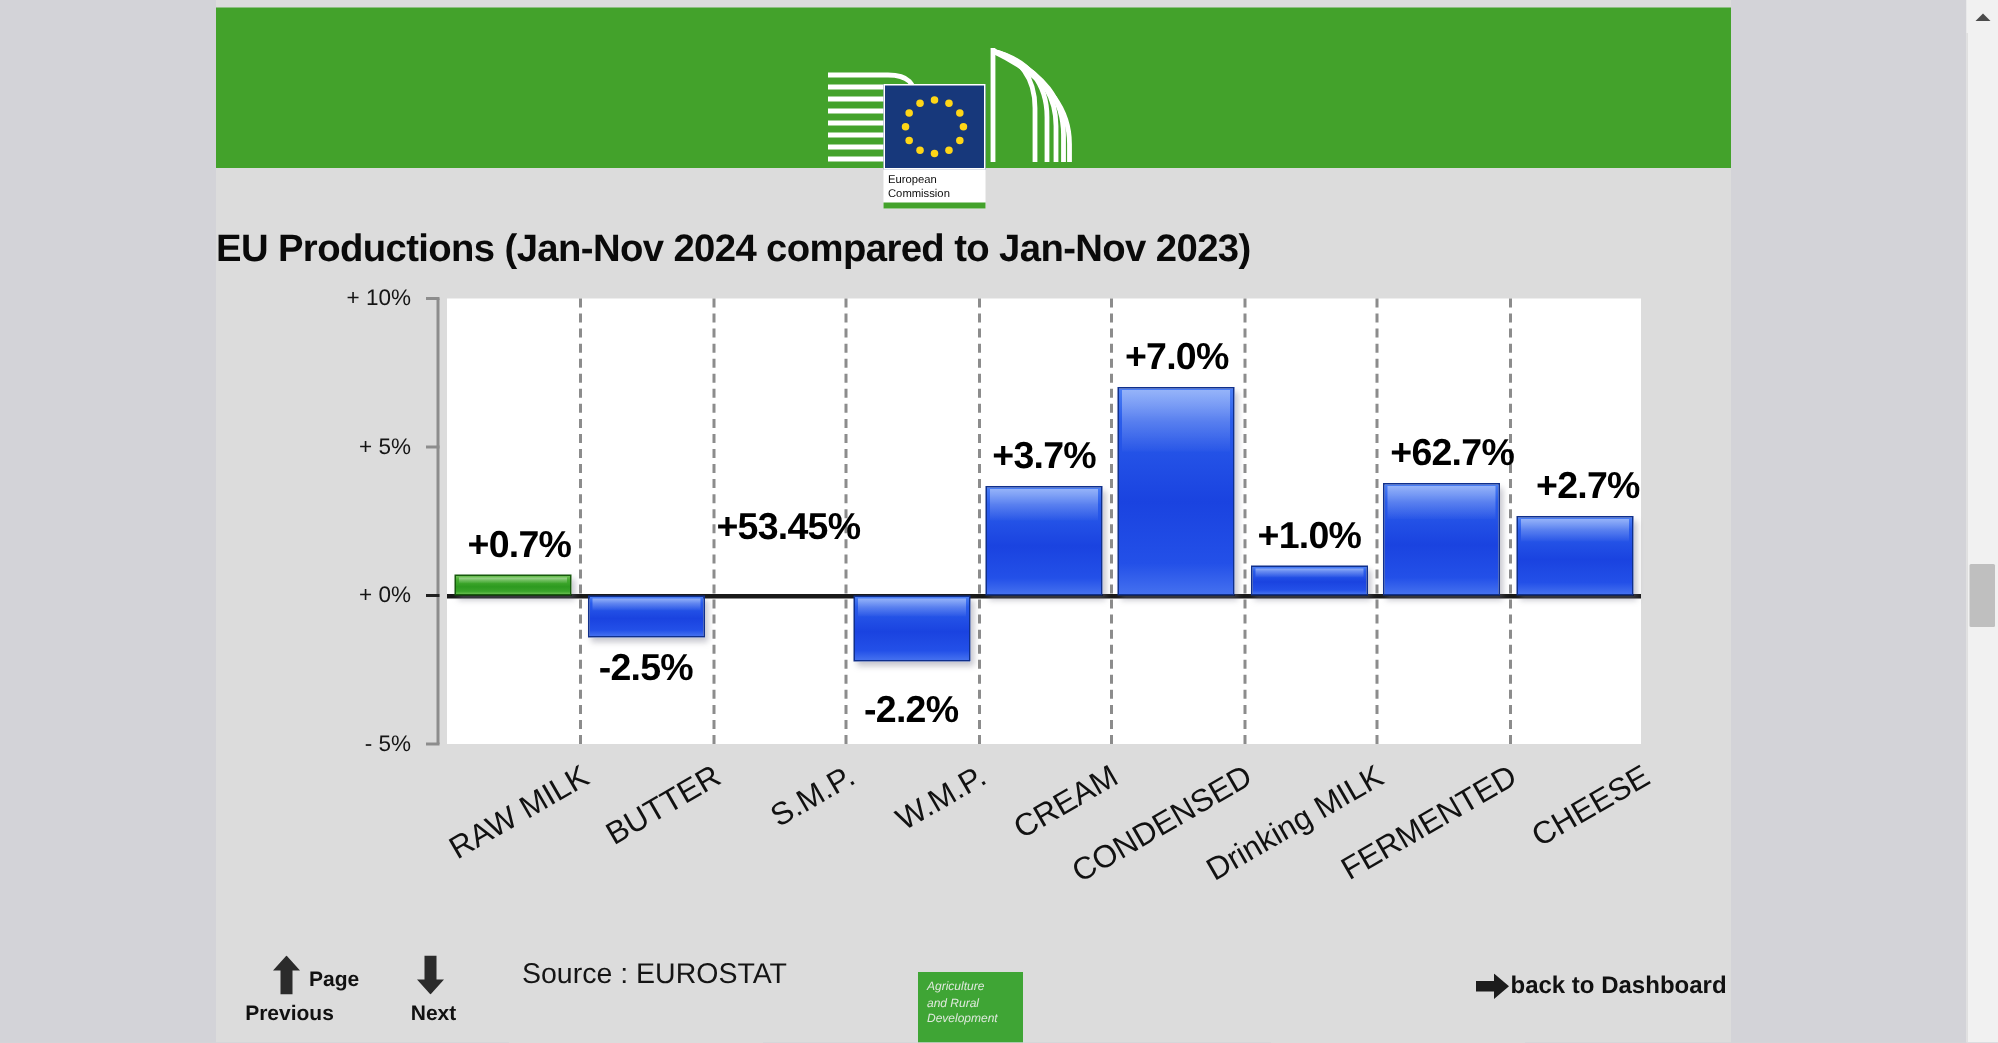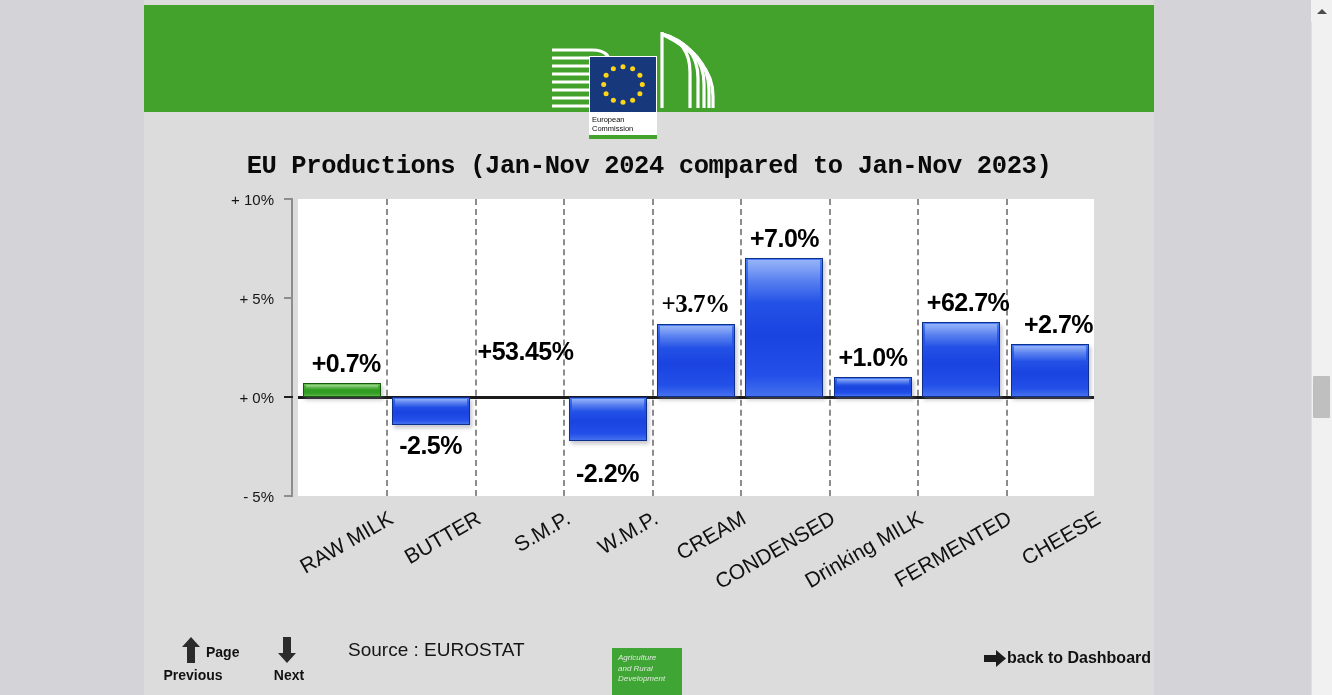--- a/index.html
+++ b/index.html
@@ -68,22 +68,21 @@
     padding:2px 0 0 3px;
   }
   .logo .cap span {
     display:block; font-size:7.5px; line-height:9px; color:#0c0c0c;
     font-family:"Liberation Sans", sans-serif;
   }
 
   
   .chart-title {
     position:absolute; left:0; top:152px; width:1010px;
-    text-align:center;
-    font-family:Liberation Mono, monospace;
+    font-family:Liberation Sans, sans-serif;
     font-weight:bold; font-size:25.5px; color:#0a0a0a;
     letter-spacing:-0.4px;
   }
 
   
   .chart { position:absolute; left:0px; top:190px; width:1010px; height:310px; }
 
   .ytick-labels { position:absolute; left:0; top:0; width:146px; height:310px; }
   .ytick-labels .yt {
     position:absolute; right:16px;
@@ -185,21 +184,21 @@
 
   .agri-badge {
     position:absolute; left:468px; top:33px; width:70px; height:47px;
     background:#3fa535; padding:5px 0 0 6px;
   }
   .agri-badge span {
     display:block; font-size:8px; line-height:10.5px; color:#dfe9dd;
     font-style:italic; font-family:"Liberation Sans", sans-serif;
   }
 
-  .back-dash { position:absolute; left:840px; top:34px; display:flex; align-items:flex-end; gap:1px; }
+  .back-dash { position:absolute; left:840px; top:34px; display:flex; align-items:flex-start; gap:1px; }
   .back-dash .lbl {
     font-size:16px; font-weight:bold; color:#111;
     font-family:"Liberation Sans", sans-serif;
   }
 </style>
 </head>
 <body>
 
 <div id="root">
 
@@ -293,21 +292,21 @@
           </div>
           <div class="bar-label" style="left: 101.167px; top: 231.72px;">-2.5%</div>
           <div class="bar-label" style="left: 179.611px; top: 138px;">+53.45%</div>
           <div class="bar neg-blue" style="left: 270.556px; top: 198px; width: 78px; height: 43.56px;">
             <div class="gloss"></div>
           </div>
           <div class="bar-label" style="left: 278.056px; top: 247.56px; margin-top: 12px;">-2.2%</div>
           <div class="bar pos-blue" style="left: 359px; top: 124.74px; width: 78px; height: 73.26px;">
             <div class="gloss"></div>
           </div>
-          <div class="bar-label" style="left: 363.5px; top: 90.74px; font-family: Liberation Serif, serif;">+3.7%</div>
+          <div class="bar-label" style="left: 363.5px; top: 90.74px;">+3.7%</div>
           <div class="bar pos-blue" style="left: 447.444px; top: 59.4px; width: 78px; height: 138.6px;">
             <div class="gloss"></div>
           </div>
           <div class="bar-label" style="left: 451.944px; top: 25.4px;">+7.0%</div>
           <div class="bar pos-blue" style="left: 535.889px; top: 178.2px; width: 78px; height: 19.8px;">
             <div class="gloss"></div>
           </div>
           <div class="bar-label" style="left: 540.389px; top: 144.2px;">+1.0%</div>
           <div class="bar pos-blue" style="left: 624.333px; top: 122.76px; width: 78px; height: 75.24px;">
             <div class="gloss"></div>

